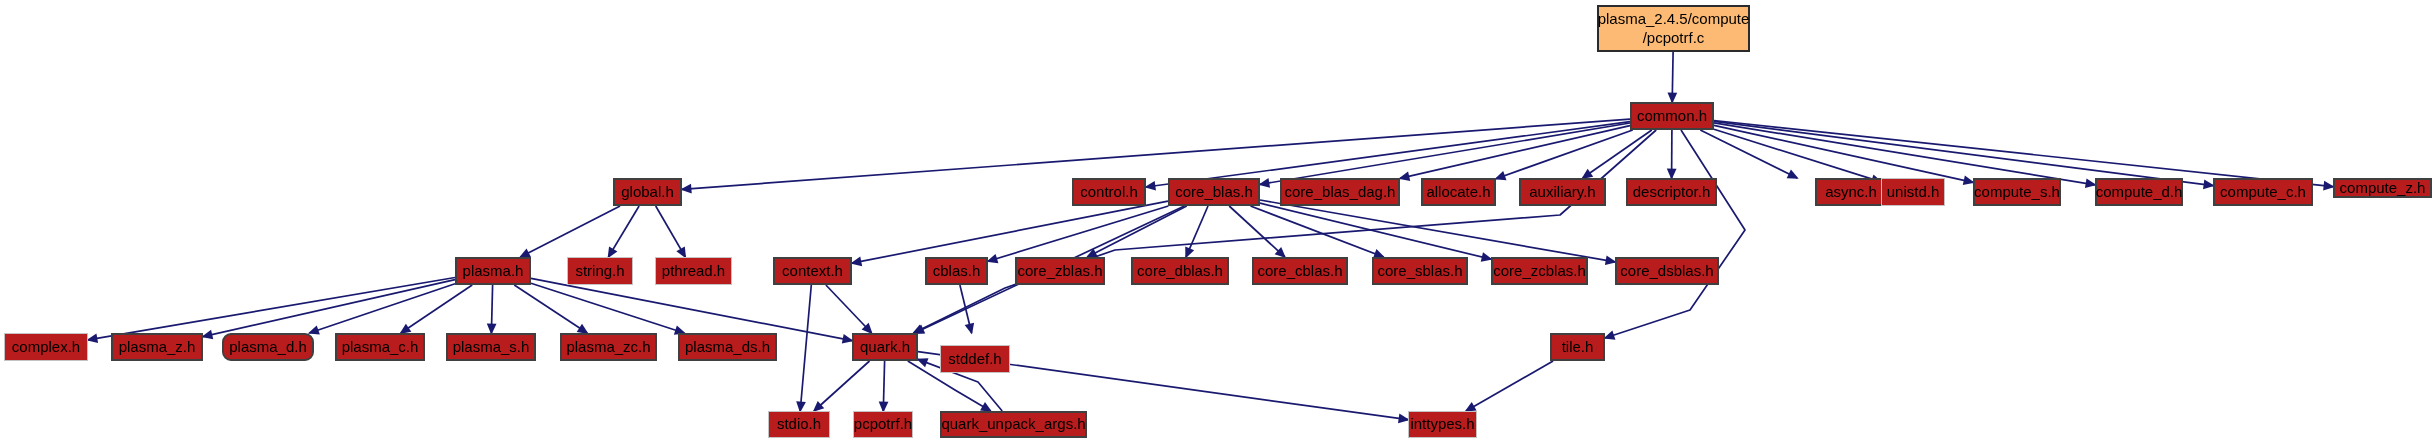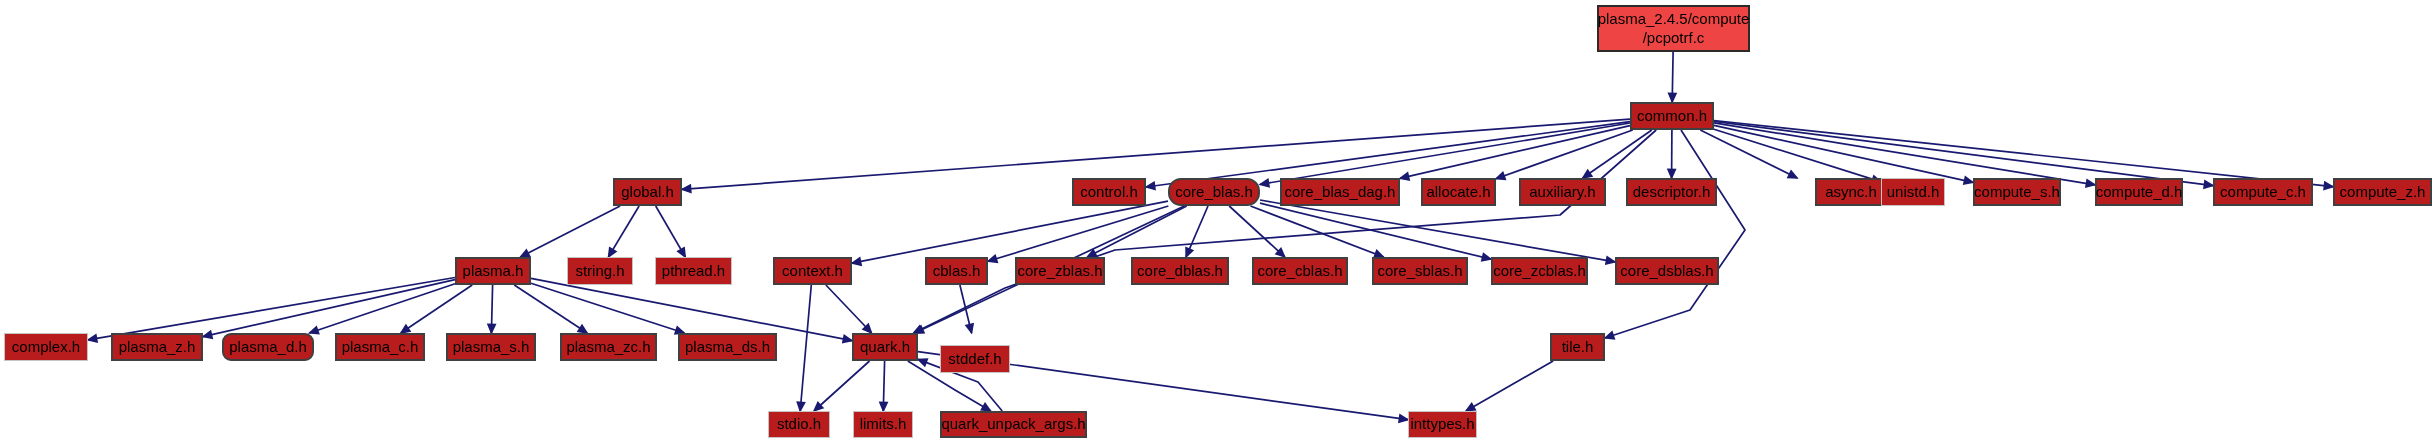--- a/index.html
+++ b/index.html
@@ -3,21 +3,21 @@
 <meta charset="utf-8">
 <style>
   html,body{margin:0;padding:0;background:#ffffff;}
   #graph{position:relative;width:2436px;height:445px;background:#ffffff;overflow:hidden;
          font-family:"Liberation Sans","DejaVu Sans",sans-serif;}
   #edge-layer{position:absolute;left:0;top:0;width:2436px;height:445px;pointer-events:none;}
   .node{position:absolute;box-sizing:border-box;background:#b91c1c;border:2px solid #404040;
         display:flex;align-items:center;justify-content:center;text-align:center;
         font-size:15px;line-height:1.25;color:#000;white-space:pre-line;cursor:pointer;}
   .node.external{border:1px solid #c4c4c4;cursor:default;}
-  .node.root{background:#ef4444;border-color:#2b2b2b;cursor:default;}
+  .node.root{background:#fdba74;border-color:#2b2b2b;cursor:default;}
 </style>
 </head>
 <body>
 
 <div id="graph">
   <svg id="edge-layer" xmlns="http://www.w3.org/2000/svg">
     <defs>
       <marker id="arrow" viewBox="0 0 10 10" refX="8.5" refY="5" markerWidth="7.5" markerHeight="6.5" orient="auto">
         <path d="M 0 0.6 L 10 5 L 0 9.4 z" fill="#191970"></path>
       </marker>
@@ -69,31 +69,31 @@
         <path d="M 918.0 351.6 L 1408.0 419.7" fill="none" stroke="#191970" stroke-width="1.7" stroke-linejoin="round" marker-end="url(#arrow)"></path>
         <path d="M 1553.1 361.0 L 1466.0 411.0" fill="none" stroke="#191970" stroke-width="1.7" stroke-linejoin="round" marker-end="url(#arrow)"></path>
       </g>
   </svg>
   <div id="nodes">
       <div class="node root" style="left: 1597px; top: 5px; width: 153px; height: 47px;">plasma_2.4.5/compute
 /pcpotrf.c</div>
       <div class="node internal" style="left: 1630px; top: 102px; width: 84px; height: 28px;">common.h</div>
       <div class="node internal" style="left: 613px; top: 178px; width: 69px; height: 28px;">global.h</div>
       <div class="node internal" style="left: 1072px; top: 178px; width: 74px; height: 28px;">control.h</div>
-      <div class="node internal" style="left: 1168px; top: 178px; width: 92px; height: 28px; border-radius: 13px;">core_blas.h</div>
+      <div class="node internal" style="left: 1168px; top: 178px; width: 92px; height: 28px;">core_blas.h</div>
       <div class="node internal" style="left: 1280px; top: 178px; width: 120px; height: 28px;">core_blas_dag.h</div>
       <div class="node internal" style="left: 1421px; top: 178px; width: 75px; height: 28px;">allocate.h</div>
       <div class="node internal" style="left: 1519px; top: 178px; width: 87px; height: 28px;">auxiliary.h</div>
       <div class="node internal" style="left: 1626px; top: 178px; width: 91px; height: 28px;">descriptor.h</div>
       <div class="node internal" style="left: 1779px; top: 178px; width: 72px; height: 28px; margin-left: 36px;">async.h</div>
       <div class="node external" style="left: 1881px; top: 178px; width: 64px; height: 28px;">unistd.h</div>
       <div class="node internal" style="left: 1973px; top: 178px; width: 88px; height: 28px;">compute_s.h</div>
       <div class="node internal" style="left: 2095px; top: 178px; width: 88px; height: 28px;">compute_d.h</div>
       <div class="node internal" style="left: 2213px; top: 178px; width: 100px; height: 28px;">compute_c.h</div>
-      <div class="node internal" style="left: 2333px; top: 178px; width: 99px; height: 28px;">compute_z.h</div>
+      <div class="node internal" style="left: 2333px; top: 178px; width: 99px; height: 20px;">compute_z.h</div>
       <div class="node internal" style="left: 455px; top: 257px; width: 76px; height: 28px;">plasma.h</div>
       <div class="node external" style="left: 567px; top: 257px; width: 66px; height: 28px;">string.h</div>
       <div class="node external" style="left: 655px; top: 257px; width: 77px; height: 28px;">pthread.h</div>
       <div class="node internal" style="left: 773px; top: 257px; width: 79px; height: 28px;">context.h</div>
       <div class="node internal" style="left: 925px; top: 257px; width: 63px; height: 28px;">cblas.h</div>
       <div class="node internal" style="left: 1015px; top: 257px; width: 90px; height: 28px;">core_zblas.h</div>
       <div class="node internal" style="left: 1131px; top: 257px; width: 98px; height: 28px;">core_dblas.h</div>
       <div class="node internal" style="left: 1252px; top: 257px; width: 96px; height: 28px;">core_cblas.h</div>
       <div class="node internal" style="left: 1372px; top: 257px; width: 96px; height: 28px;">core_sblas.h</div>
       <div class="node internal" style="left: 1491px; top: 257px; width: 97px; height: 28px;">core_zcblas.h</div>
@@ -102,17 +102,17 @@
       <div class="node internal" style="left: 111px; top: 333px; width: 92px; height: 28px;">plasma_z.h</div>
       <div class="node internal" style="left: 222px; top: 333px; width: 92px; height: 28px; border-radius: 9px;">plasma_d.h</div>
       <div class="node internal" style="left: 335px; top: 333px; width: 90px; height: 28px;">plasma_c.h</div>
       <div class="node internal" style="left: 446px; top: 333px; width: 90px; height: 28px;">plasma_s.h</div>
       <div class="node internal" style="left: 560px; top: 333px; width: 97px; height: 28px;">plasma_zc.h</div>
       <div class="node internal" style="left: 678px; top: 333px; width: 99px; height: 28px;">plasma_ds.h</div>
       <div class="node internal" style="left: 852px; top: 333px; width: 66px; height: 28px;">quark.h</div>
       <div class="node external" style="left: 940px; top: 333px; width: 70px; height: 28px; margin-top: 12px;">stddef.h</div>
       <div class="node internal" style="left: 1550px; top: 333px; width: 55px; height: 28px;">tile.h</div>
       <div class="node external" style="left: 768px; top: 411px; width: 62px; height: 27px;">stdio.h</div>
-      <div class="node external" style="left: 853px; top: 411px; width: 60px; height: 27px;">limits.h</div>
+      <div class="node external" style="left: 853px; top: 411px; width: 60px; height: 27px;">pcpotrf.h</div>
       <div class="node internal" style="left: 940px; top: 411px; width: 147px; height: 27px;">quark_unpack_args.h</div>
       <div class="node external" style="left: 1408px; top: 411px; width: 69px; height: 27px;">inttypes.h</div>
     </div>
 </div>
 
 </body></html>

